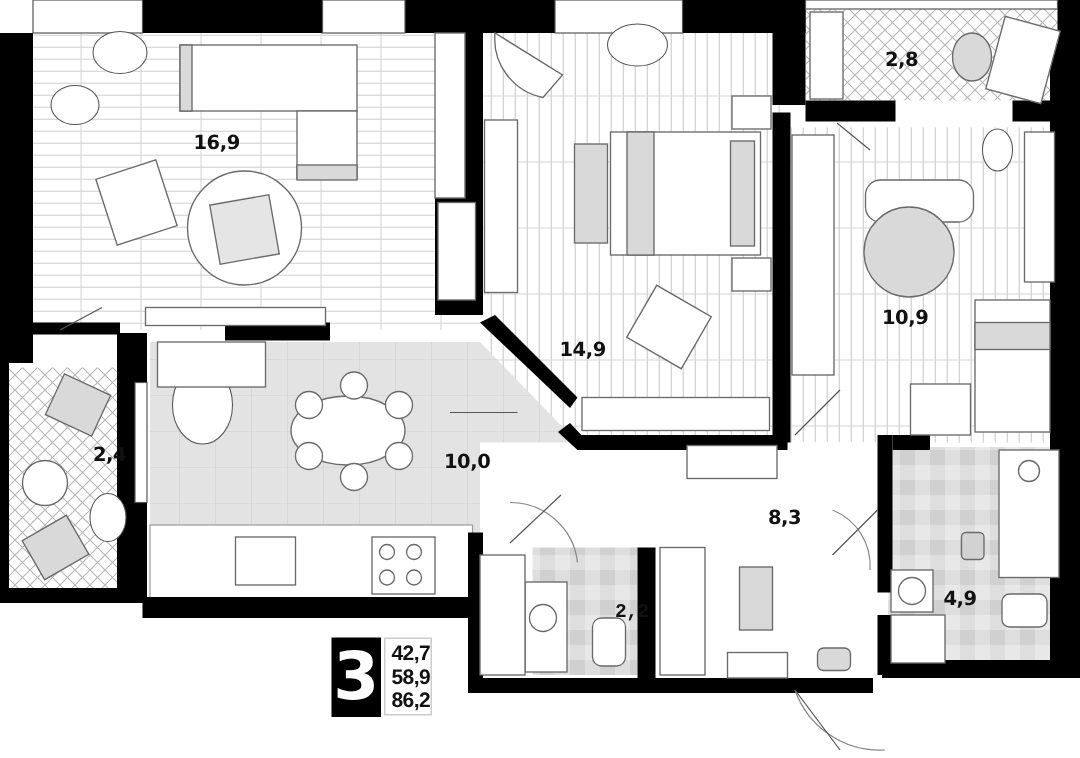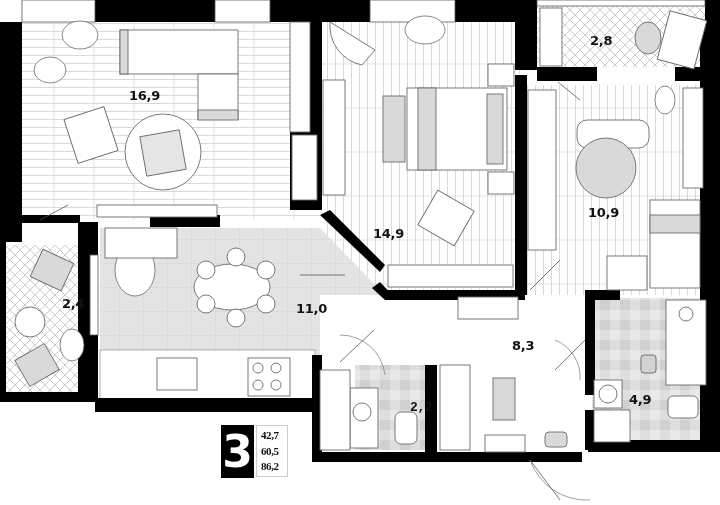--- a/index.html
+++ b/index.html
@@ -1,21 +1,21 @@
 <!DOCTYPE html>
 <html><head>
 <meta charset="utf-8">
 <style>
   html,body{margin:0;padding:0;background:#fff;}
   body{width:720px;height:505px;position:relative;overflow:hidden;font-family:"Liberation Sans",sans-serif;}
   .plan{position:absolute;left:0;top:0;width:720px;height:505px;}
   .room-label{position:absolute;font-family:"DejaVu Sans",sans-serif;font-weight:bold;font-size:13px;color:#111;letter-spacing:-0.3px;text-align:center;}
   .badge{position:absolute;left:221px;top:425px;width:33px;height:53px;background:#000;color:#fff;font-family:"DejaVu Sans",sans-serif;font-weight:bold;font-size:44px;line-height:53px;text-align:center;}
   .areas{position:absolute;left:256px;top:425px;width:32px;height:52px;border:1px solid #ccc;background:#fff;box-sizing:border-box;padding:2px 0 0 4px;}
-  .areas div{font-family:Liberation Serif, serif;font-weight:bold;font-size:11px;line-height:15.5px;color:#111;letter-spacing:-0.4px;}
+  .areas div{font-family:Liberation Sans, sans-serif;font-weight:bold;font-size:14px;line-height:15.5px;color:#111;letter-spacing:-0.4px;}
 </style>
 </head>
 <body>
 
 <svg class="plan" viewBox="0 0 720 505" width="720" height="505" xmlns="http://www.w3.org/2000/svg">
   <defs>
     <pattern id="woodH" width="40" height="8" patternUnits="userSpaceOnUse">
       <rect width="40" height="8" fill="#fff"></rect>
       <line x1="0" y1="7.5" x2="40" y2="7.5" stroke="#cfcfcf" stroke-width="0.8"></line>
       <line x1="14" y1="0" x2="14" y2="8" stroke="#d6d6d6" stroke-width="0.7"></line>
@@ -201,23 +201,23 @@
     <line x1="40" y1="220" x2="68" y2="205" stroke="#555"></line>
     <line x1="300" y1="275" x2="345" y2="275" stroke="#555"></line>
   </g>
 </svg>
 
 <div class="room-label" style="left:129px;top:88px;">16,9</div>
 <div class="room-label" style="left:373px;top:192px;margin-top:34px;">14,9</div>
 <div class="room-label" style="left:590px;top:33px;">2,8</div>
 <div class="room-label" style="left:588px;top:205px;">10,9</div>
 <div class="room-label" style="left:62px;top:296px;">2,4</div>
-<div class="room-label" style="left:296px;top:301px;">11,0</div>
+<div class="room-label" style="left:296px;top:301px;">10,0</div>
 <div class="room-label" style="left:512px;top:338px;">8,3</div>
 <div class="room-label" style="left:410px;top:400px;font-family:Liberation Mono, monospace;">2,2</div>
 <div class="room-label" style="left:629px;top:392px;">4,9</div>
 
 <div class="badge">3</div>
 <div class="areas">
   <div>42,7</div>
-  <div>60,5</div>
+  <div>58,9</div>
   <div>86,2</div>
 </div>
 
 </body></html>

